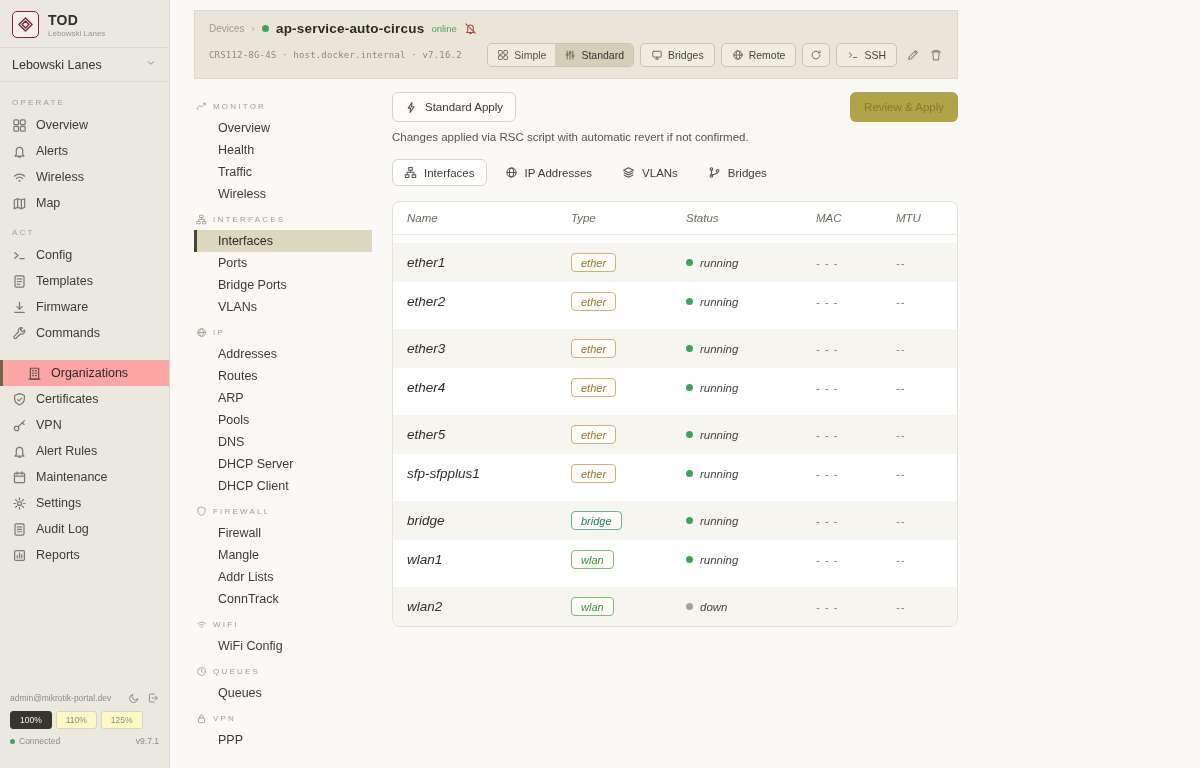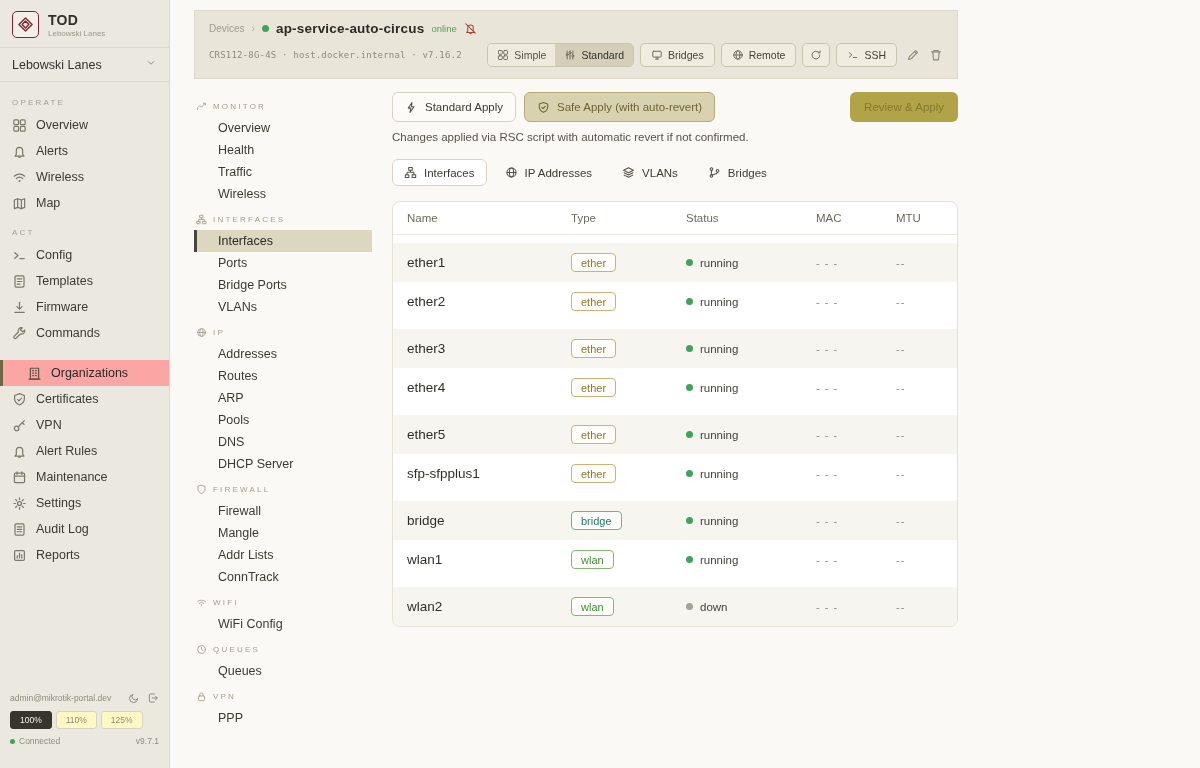--- a/index.html
+++ b/index.html
@@ -75,21 +75,21 @@
   .btn-safe-apply { display:flex; gap:7px; align-items:center; background:#d9d2b0; border:1px solid #b7ac78; border-radius:6px; padding:7px 12px; font-size:11.5px; color:#6e6433; cursor:pointer; height:30px; }
   .btn-safe-apply .ic { width:13px; height:13px; color:#6e6433; }
   .btn-review { margin-left:auto; background:#b1a348; border:none; border-radius:6px; padding:0 14px; height:30px; font-size:11.5px; color:#857a30; cursor:pointer; font-family:inherit; }
   .apply-note { font-size:11.5px; color:#55534a; margin-top:9px; }
   .tabs { display:flex; gap:6px; margin-top:16px; align-items:center; }
   .tab { display:flex; gap:7px; align-items:center; padding:6px 11px; font-size:11.5px; color:#3c3b33; border-radius:6px; border:1px solid transparent; cursor:pointer; height:27px; }
   .tab.active { background:#ffffff; border-color:#d9d4c4; }
   .tab .ic { width:13px; height:13px; color:#55534a; }
 
   .table-card { margin-top:15px; background:#ffffff; border:1px solid #e4e1d5; border-radius:8px; overflow:hidden; }
-  .trow { display:grid; grid-template-columns:164px 115px 130px 80px 1fr; align-items:center; padding-left:14px; }
+  .trow { display:grid; grid-template-columns:164px 115px 130px 80px 1fr; align-items:center; padding-left:14px;font-style:italic; }
   .thead { height:33px; border-bottom:1px solid #eceadf; font-size:11.5px; color:#6d6a5e; }
   .tbody-row { height:39px; font-size:13.5px; color:#2f2e28; }
   .tbody-row.alt { background:#f6f5ef;margin-top:8px; }
   .badge { display:inline-block; padding:2.5px 9px; border-radius:4px; font-size:11px; background:#fefdf9; border:1px solid; }
   .cell-status { font-size:11.5px; color:#45443c; display:flex; align-items:center; }
   .status-dot { width:7px; height:7px; border-radius:50%; display:inline-block; margin-right:7px; }
   .cell-mac { font-size:11px; color:#8f8c80; letter-spacing:1px; }
   .cell-mtu { font-size:11px; color:#8f8c80; letter-spacing:1px; }
 </style>
 </head>
@@ -392,20 +392,21 @@
               <line x1="2.4" y1="8" x2="13.6" y2="8"></line>
             </svg>
             <span>IP</span>
           </div>
           <div class="subnav-item">Addresses</div>
           <div class="subnav-item">Routes</div>
           <div class="subnav-item">ARP</div>
           <div class="subnav-item">Pools</div>
           <div class="subnav-item">DNS</div>
           <div class="subnav-item">DHCP Server</div>
+          <div class="subnav-item">DHCP Client</div>
           <div class="subnav-label">
             <svg class="ic" viewBox="0 0 16 16">
               <path d="M8 1.8l5.2 1.9v3.6c0 3.1-2.1 5.2-5.2 6.5-3.1-1.3-5.2-3.4-5.2-6.5V3.7z"></path>
             </svg>
             <span>FIREWALL</span>
           </div>
           <div class="subnav-item">Firewall</div>
           <div class="subnav-item">Mangle</div>
           <div class="subnav-item">Addr Lists</div>
           <div class="subnav-item">ConnTrack</div>
@@ -436,27 +437,20 @@
           <div class="subnav-item">PPP</div>
         </nav>
 
       <section class="panel">
         <div class="apply-row" id="apply-row">
             <div class="btn-standard-apply">
               <svg class="ic" viewBox="0 0 16 16">
                 <path d="M8.6 1.8 4 8.8h3.1L6.2 14l4.9-6.9H8z"></path>
               </svg>
               <span>Standard Apply</span>
-            </div>
-            <div class="btn-safe-apply">
-              <svg class="ic" viewBox="0 0 16 16">
-                <path d="M8 1.8l5.2 1.9v3.6c0 3.1-2.1 5.2-5.2 6.5-3.1-1.3-5.2-3.4-5.2-6.5V3.7z"></path>
-                <path d="M5.9 7.9l1.5 1.5 2.8-2.9"></path>
-              </svg>
-              <span>Safe Apply (with auto-revert)</span>
             </div>
             <button class="btn-review">Review &amp; Apply</button>
           </div>
         <div class="apply-note">Changes applied via RSC script with automatic revert if not confirmed.</div>
         <div class="tabs" id="tabs">
             <div class="tab active">
               <svg class="ic" viewBox="0 0 16 16">
                 <rect x="5.8" y="1.8" width="4.4" height="3.4"></rect>
                 <rect x="1.6" y="10.8" width="4.4" height="3.4"></rect>
                 <rect x="10" y="10.8" width="4.4" height="3.4"></rect>

